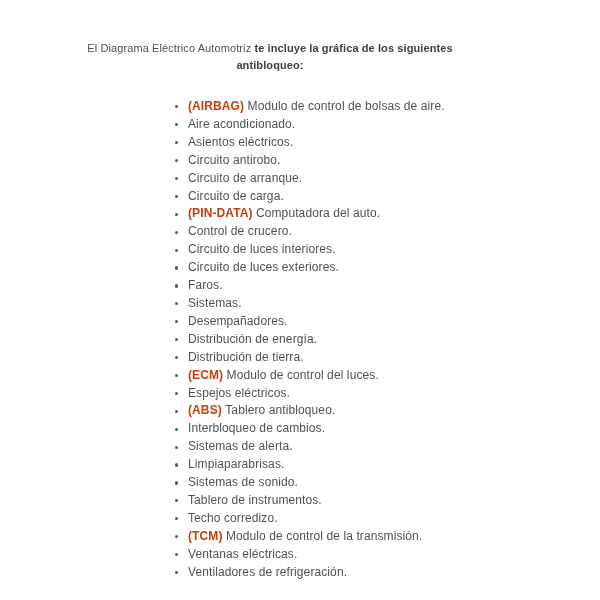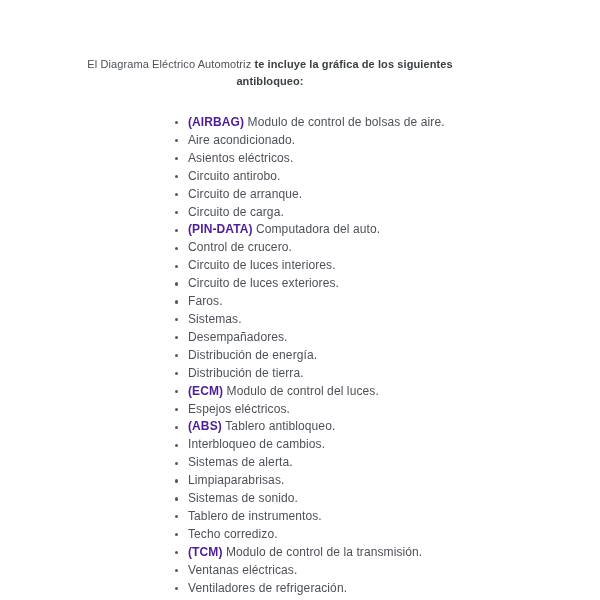--- a/index.html
+++ b/index.html
@@ -11,21 +11,21 @@
     height: 600px;
     background: #ffffff;
     font-family: "Liberation Sans", sans-serif;
     overflow: hidden;
     -webkit-font-smoothing: antialiased;
   }
   .page {
     box-sizing: border-box;
     width: 540px;
     height: 600px;
-    padding-top: 56px;
+    padding-top: 40px;
   }
   .title {
     margin: 0;
     text-align: center;
     font-size: 11px;
     line-height: 17px;
     color: #4d5156;
     letter-spacing: 0.1px;
   }
   .title strong {
@@ -50,21 +50,21 @@
     position: absolute;
     left: -13px;
     top: 7.3px;
     width: 3.2px;
     height: 3.2px;
     border-radius: 50%;
     background: #55595e;
   }
   ul.components li strong {
     font-weight: 700;
-    color: #4c1d95;
+    color: #c2410c;
   }
 </style>
 </head>
 <body>
 
 <div class="page">
   <p class="title">
     <span>El Diagrama Eléctrico Automotriz</span>
     <strong>te incluye la gráfica de los siguientes</strong><br>
     <strong>antibloqueo:</strong>

